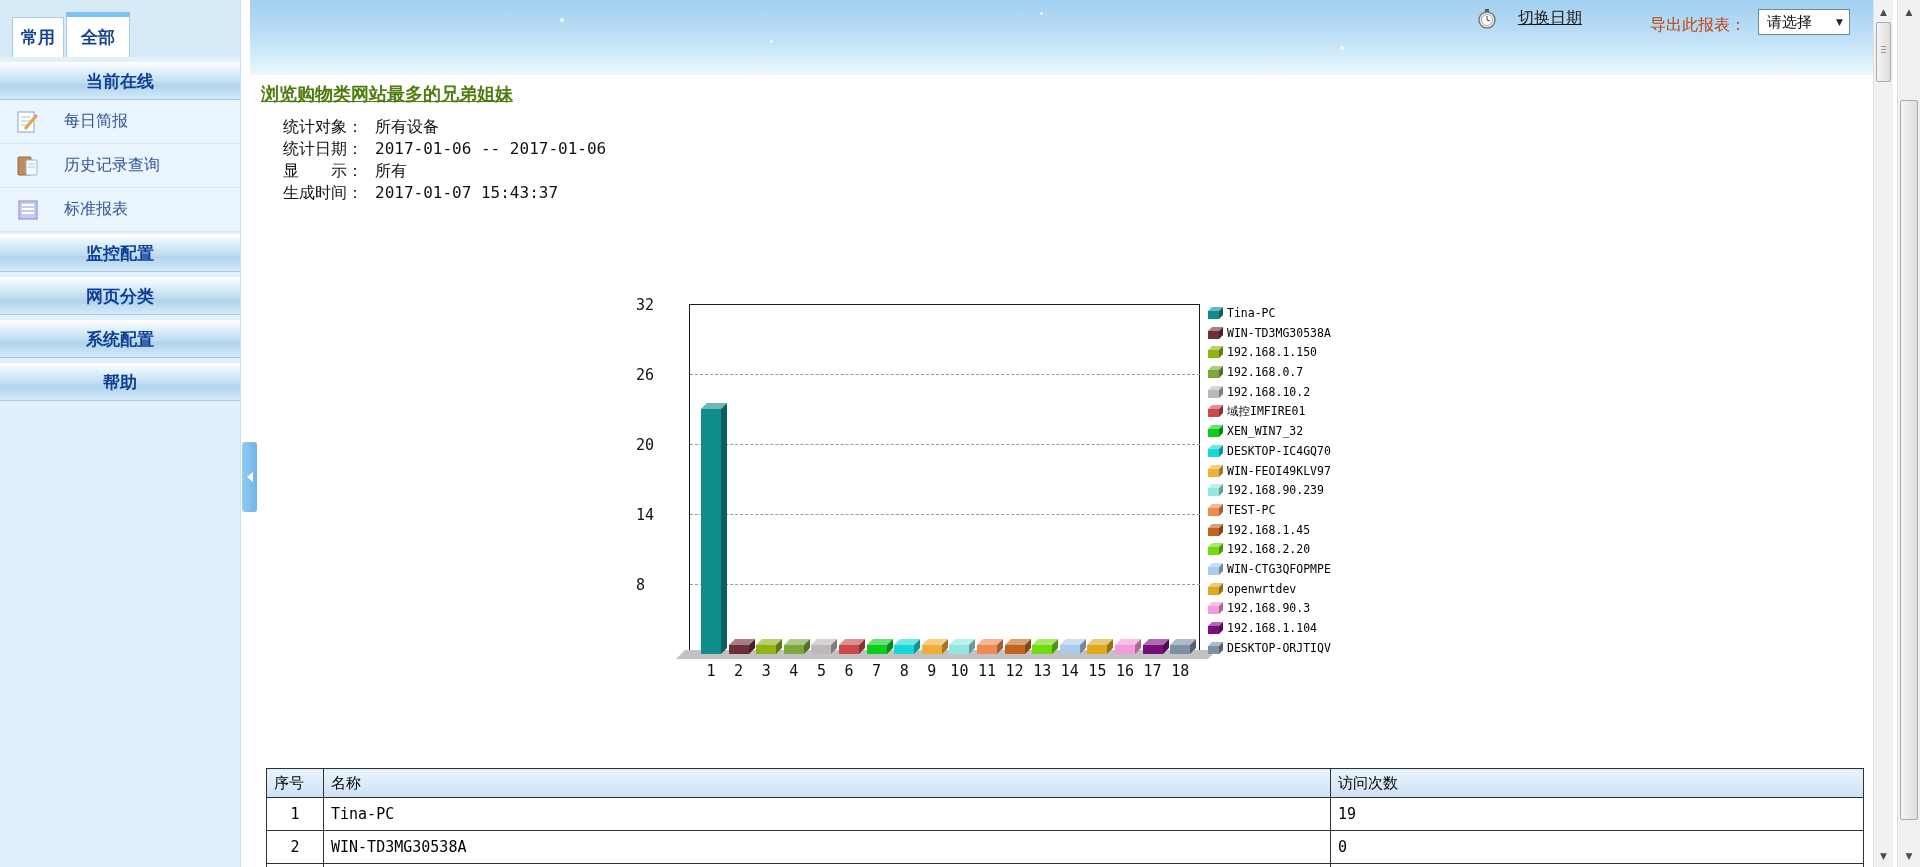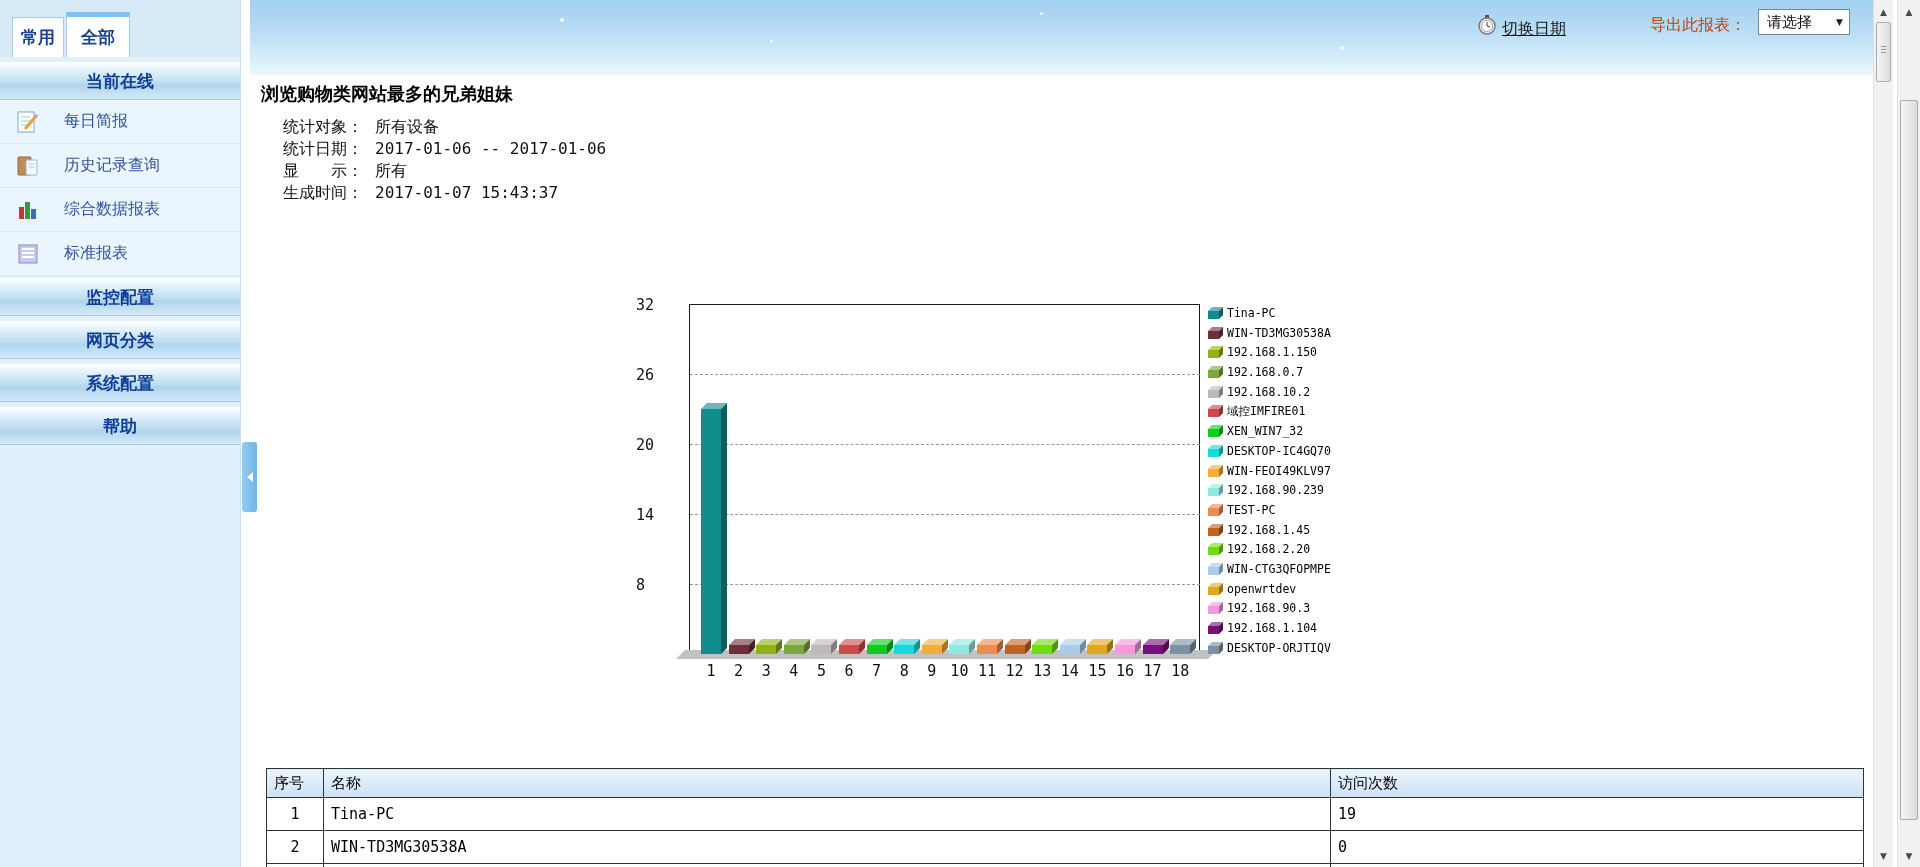--- a/index.html
+++ b/index.html
@@ -31,30 +31,30 @@
   #collapse-handle { position:absolute; left:242px; top:442px; width:15px; height:70px;
       background:linear-gradient(90deg,#93CCF4,#6FB4E8); border-radius:3px;
       display:flex; align-items:center; justify-content:center; cursor:pointer; }
   #collapse-handle .arrow-left { width:0; height:0; border-top:5px solid transparent;
       border-bottom:5px solid transparent; border-right:6px solid #fff; }
 
   
   #banner { position:absolute; left:250px; top:0; width:1623px; height:75px;
       background:linear-gradient(180deg,#A2D0F0 0%,#B5DAF4 35%,#CFE9FA 70%,#EDF8FE 100%); }
   .sparkle { position:absolute; background:#fff; border-radius:50%; opacity:.8; }
-  #switch-date-wrap { position:absolute; left:1477px; top:14px; display:flex; align-items:flex-end; }
+  #switch-date-wrap { position:absolute; left:1477px; top:8px; display:flex; align-items:flex-start;gap:16px; }
   #switch-date-link { margin-left:5px; font-size:16px; color:#1A1A1A; text-decoration:underline; cursor:pointer; }
   #export-label { position:absolute; left:1650px; top:15px; font-size:16px; color:#c2410c; }
   #export-select { position:absolute; left:1758px; top:9px; width:92px; height:26px; background:#fff;
       border:1px solid #6F88A0; display:flex; align-items:center; cursor:pointer; }
   #export-select .sel-text { margin-left:8px; font-size:15px; color:#111; }
   #export-select .sel-arrow { margin-left:auto; margin-right:6px; font-size:9px; color:#222; }
 
   
-  #report-title { position:absolute; left:261px; top:82px; font-size:18px; font-weight:bold; color:#000000; }
+  #report-title { position:absolute; left:261px; top:82px; font-size:18px; font-weight:bold; color:#4d7c0f;text-decoration:underline; }
   #stats { position:absolute; left:283px; top:116px; font-size:16px; color:#111;
       font-family:"DejaVu Sans Mono","DejaVu Sans",monospace; }
   .stat-line { height:22px; line-height:22px; white-space:pre; }
   .stat-label { display:inline-block; width:92px; white-space:pre; }
 
   
   #chart { position:absolute; left:640px; top:300px; width:790px; height:400px;
       font-family:"DejaVu Sans Mono","DejaVu Sans",monospace; }
   #plot-box { position:absolute; left:49px; top:4px; width:511px; height:350px;
       border:1px solid #1A1A1A; background:#fff; }
@@ -125,30 +125,20 @@
       <div class="nav-item">
         <span class="nicon">
           <svg width="26" height="26" viewBox="0 0 26 26">
               <rect x="3" y="4" width="13" height="18" rx="1" fill="#BE8C5C" stroke="#96683C"></rect>
               <rect x="11" y="7" width="11" height="15" rx="1" fill="#F4F9FE" stroke="#9FB6CC"></rect>
               <line x1="13" y1="11" x2="20" y2="11" stroke="#B8CCE0"></line>
               <line x1="13" y1="14" x2="20" y2="14" stroke="#B8CCE0"></line>
             </svg>
         </span>
         <span class="nlabel">历史记录查询</span>
-      </div>
-      <div class="nav-item">
-        <span class="nicon">
-          <svg width="26" height="26" viewBox="0 0 26 26">
-              <rect x="4" y="10" width="5" height="12" fill="#C0392B"></rect>
-              <rect x="10" y="5" width="5" height="17" fill="#2E9E3C"></rect>
-              <rect x="16" y="12" width="5" height="10" fill="#3C6EB4"></rect>
-            </svg>
-        </span>
-        <span class="nlabel">综合数据报表</span>
       </div>
       <div class="nav-item">
         <span class="nicon">
           <svg width="26" height="26" viewBox="0 0 26 26">
               <rect x="4" y="4" width="18" height="18" fill="#C8C8F4" stroke="#8888CC"></rect>
               <line x1="7" y1="8" x2="19" y2="8" stroke="#fff" stroke-width="2"></line>
               <line x1="7" y1="12" x2="19" y2="12" stroke="#fff" stroke-width="2"></line>
               <line x1="7" y1="16" x2="19" y2="16" stroke="#fff" stroke-width="2"></line>
             </svg>
         </span>

